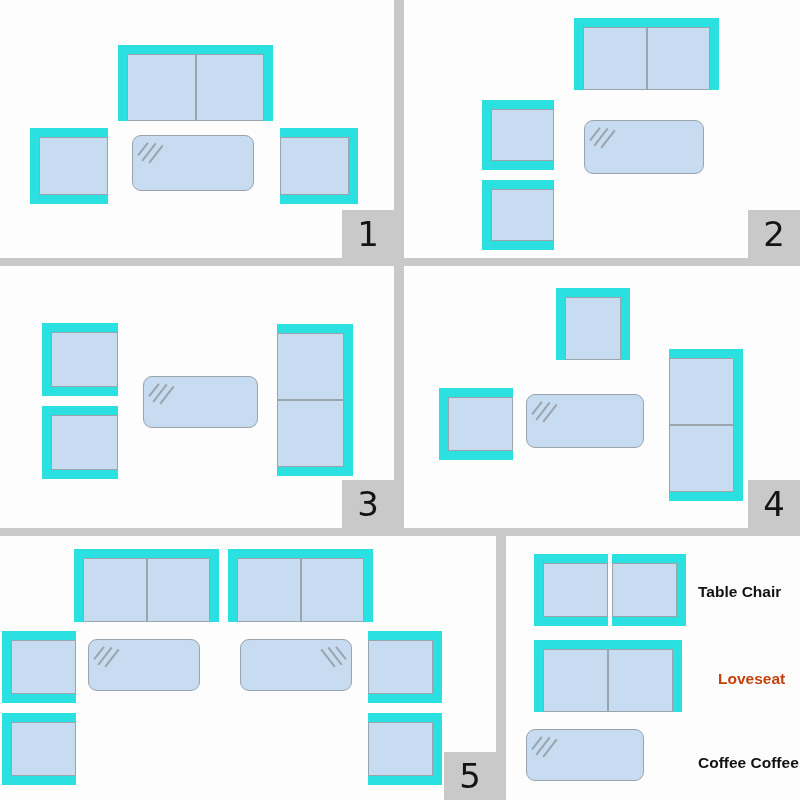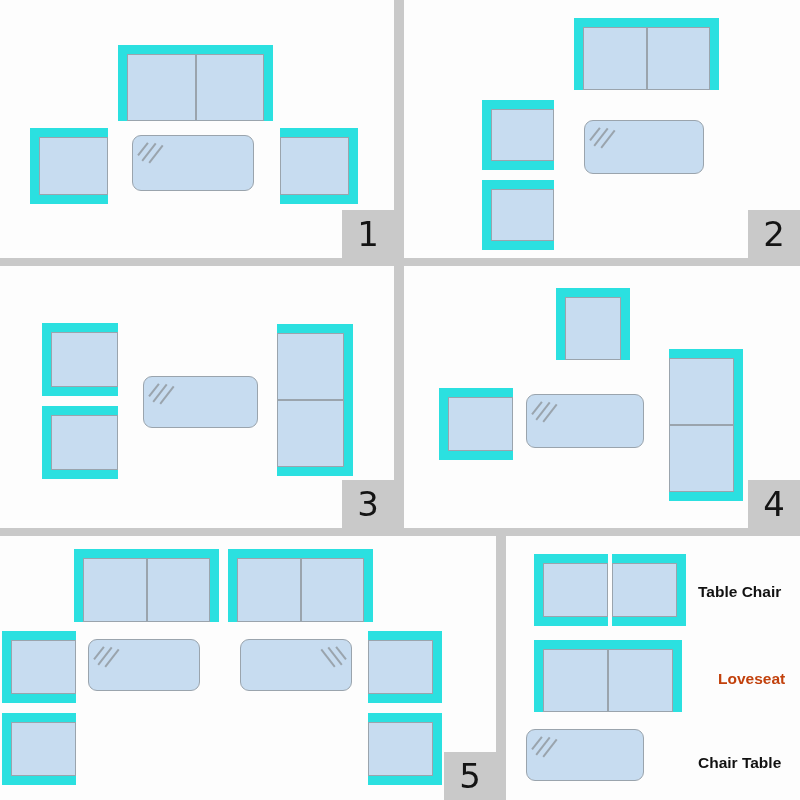--- a/index.html
+++ b/index.html
@@ -293,15 +293,15 @@
         <div class="uph" style="left: 139px; top: 9px; width: 9px; height: 63px; background: rgb(43, 224, 224);"></div>
       </div>
       <div class="legend-label" style="left: 192px; top: 134px; color: #c2410c; margin-left: 20px;">Loveseat</div>
       <div class="table-top" style="left: 20px; top: 193px; width: 118px; height: 52px; background: rgb(199, 220, 240); border-color: rgb(154, 164, 173);">
         <div class="shine left">
           <span style="background: rgb(154, 164, 173);"></span>
           <span style="background: rgb(154, 164, 173);"></span>
           <span style="background: rgb(154, 164, 173);"></span>
         </div>
       </div>
-      <div class="legend-label" style="left: 192px; top: 218px; color: rgb(17, 17, 17);">Chair Table</div>
+      <div class="legend-label" style="left: 192px; top: 218px; color: rgb(17, 17, 17);">Coffee Coffee</div>
     </div>
   </div>
 
 </body></html>

